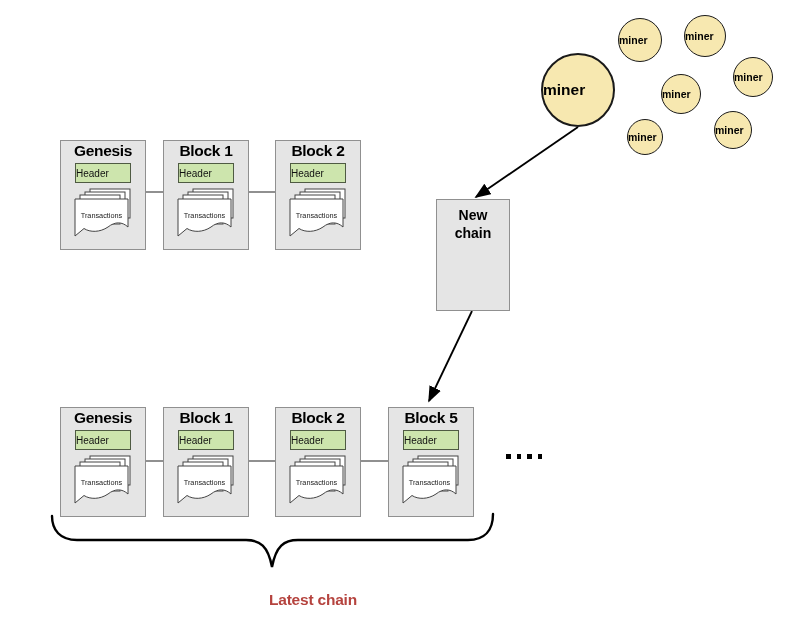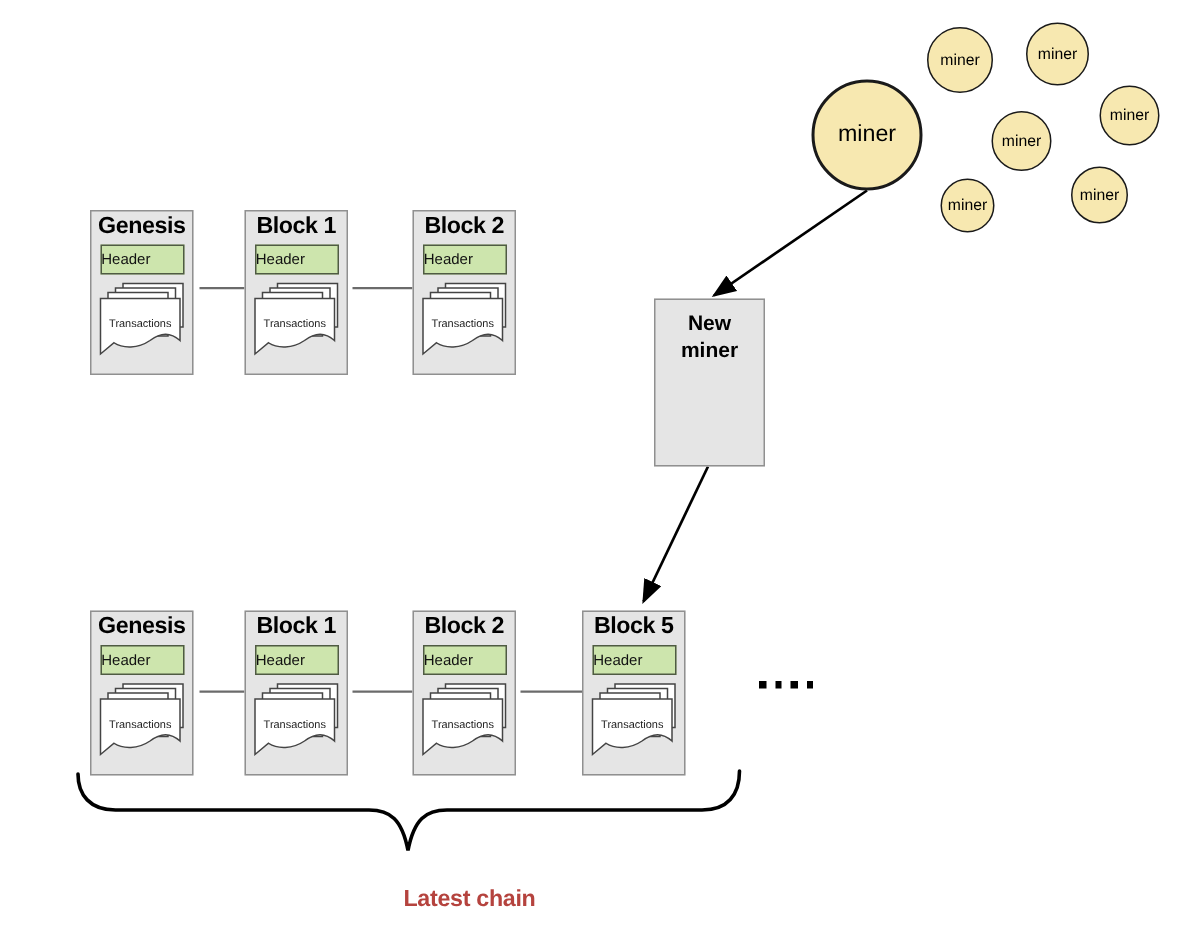--- a/index.html
+++ b/index.html
@@ -24,21 +24,21 @@
   .arrowhead-fill { fill: var(--arrow, #000); }
   .brace {
     stroke: var(--brace, #000);
     stroke-width: 2.4;
     fill: none;
     stroke-linecap: round;
   }
 
   .block {
     position: absolute;
-    width: 69px;
+    width: 86px;
     height: 110px;
     box-sizing: border-box;
     background: var(--block-fill, #e5e5e5);
     border: 1px solid var(--block-border, #909090);
   }
   .block-title {
     font-size: 15.5px;
     font-weight: 700;
     color: #000;
     text-align: center;
@@ -79,22 +79,21 @@
   .new-block-label { display: inline-block; width: 44px; }
 
   .miner {
     position: absolute;
     box-sizing: border-box;
     background: var(--miner-fill, #f7e8b0);
     border: 1.6px solid var(--miner-border, #1a1a1a);
     border-radius: 50%;
     display: flex;
     align-items: center;
-    justify-content: center;
-    font-weight: 400;
+    font-weight: 700;
     color: #000;
   }
   .miner.large { border-width: 2px; font-size: 15.5px; }
   .miner.small { font-size: 10.5px; }
 
   #ellipsis-dots {
     position: absolute;
     left: 506px; top: 454px;
     display: flex;
     gap: 6px;
@@ -127,21 +126,21 @@
     <line class="connector" x1="235" y1="192" x2="275" y2="192"></line>
     <line class="connector" x1="133" y1="461" x2="163" y2="461"></line>
     <line class="connector" x1="235" y1="461" x2="275" y2="461"></line>
     <line class="connector" x1="347" y1="461" x2="388" y2="461"></line>
     <line class="arrow" x1="578" y1="127" x2="476" y2="197" marker-end="url(#arrowhead)"></line>
     <line class="arrow" x1="472" y1="311" x2="429" y2="401" marker-end="url(#arrowhead)"></line>
     <path class="brace" d="M52,516 C52,530 60,540 77,540 L246,540 C260,540 268,546 272,567 C276,546 284,540 298,540 L468,540 C485,540 493,530 493,514"></path>
   </svg>
 
   <div class="new-block">
-    <span class="new-block-label">New miner</span>
+    <span class="new-block-label">New chain</span>
   </div>
 
   <div id="ellipsis-dots">
       <span class="dot"></span>
       <span class="dot"></span>
       <span class="dot"></span>
       <span class="dot"></span>
     </div>
 
   <div id="latest-chain-label">Latest chain</div>

